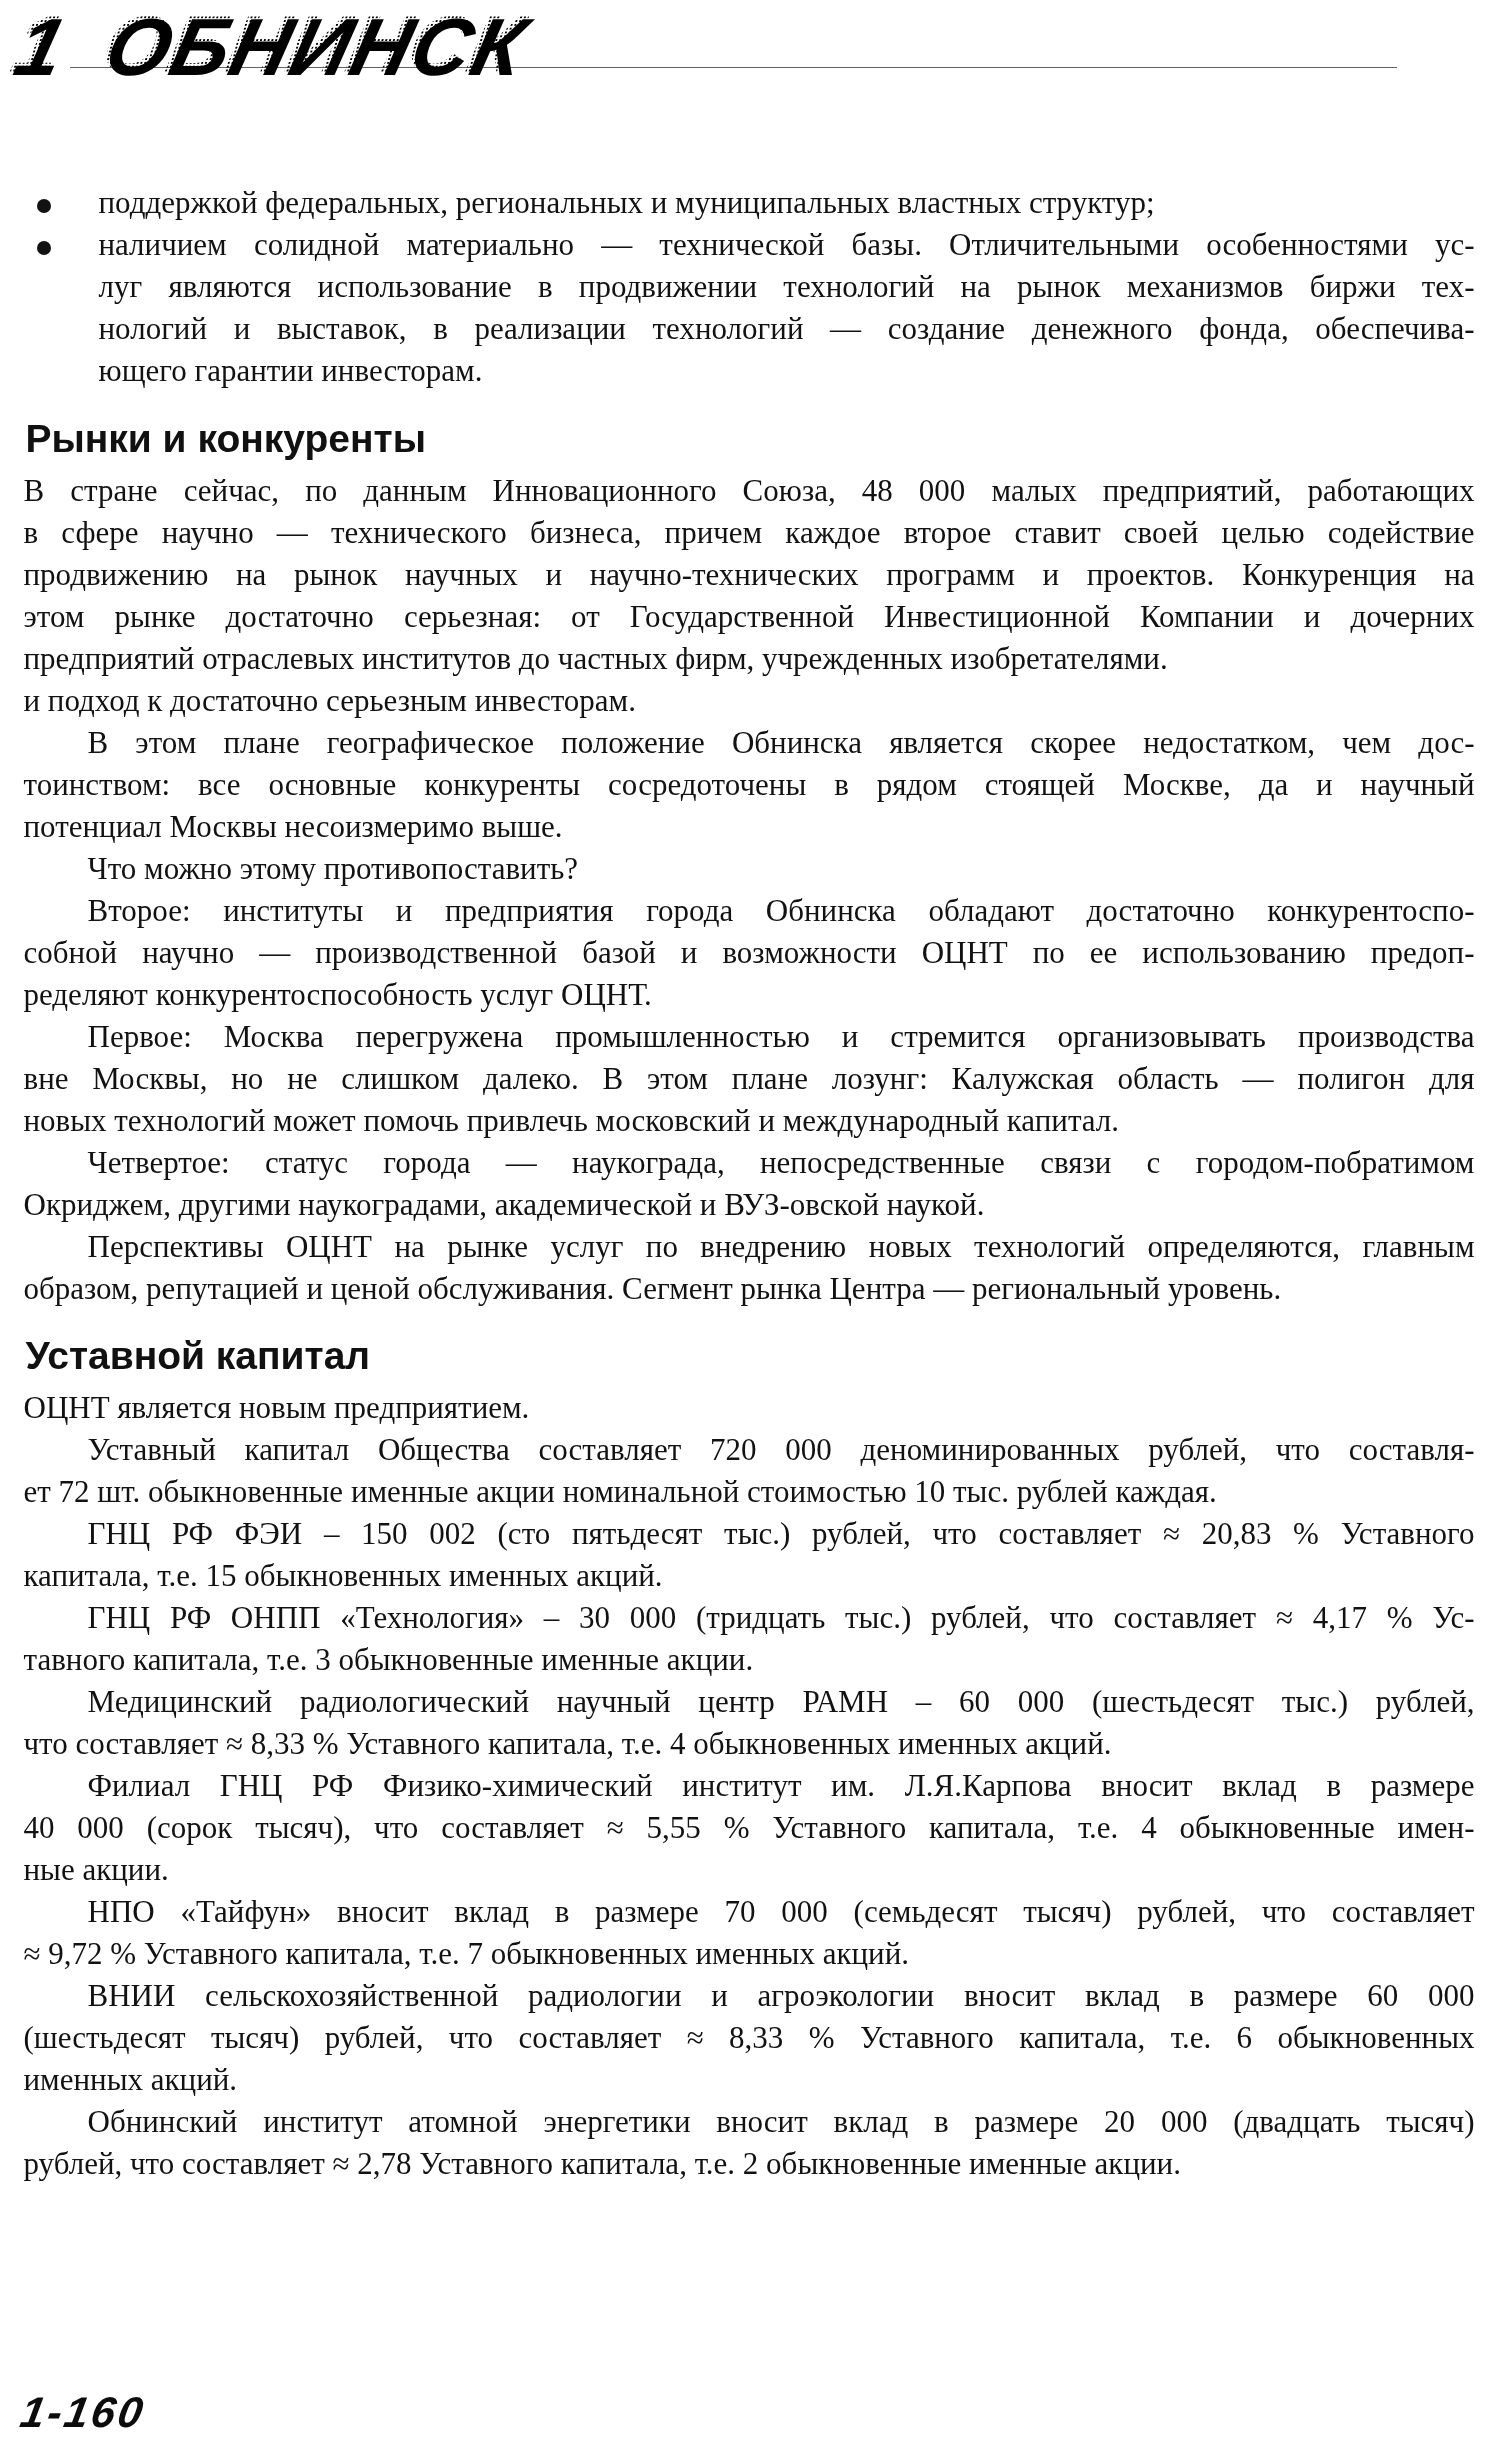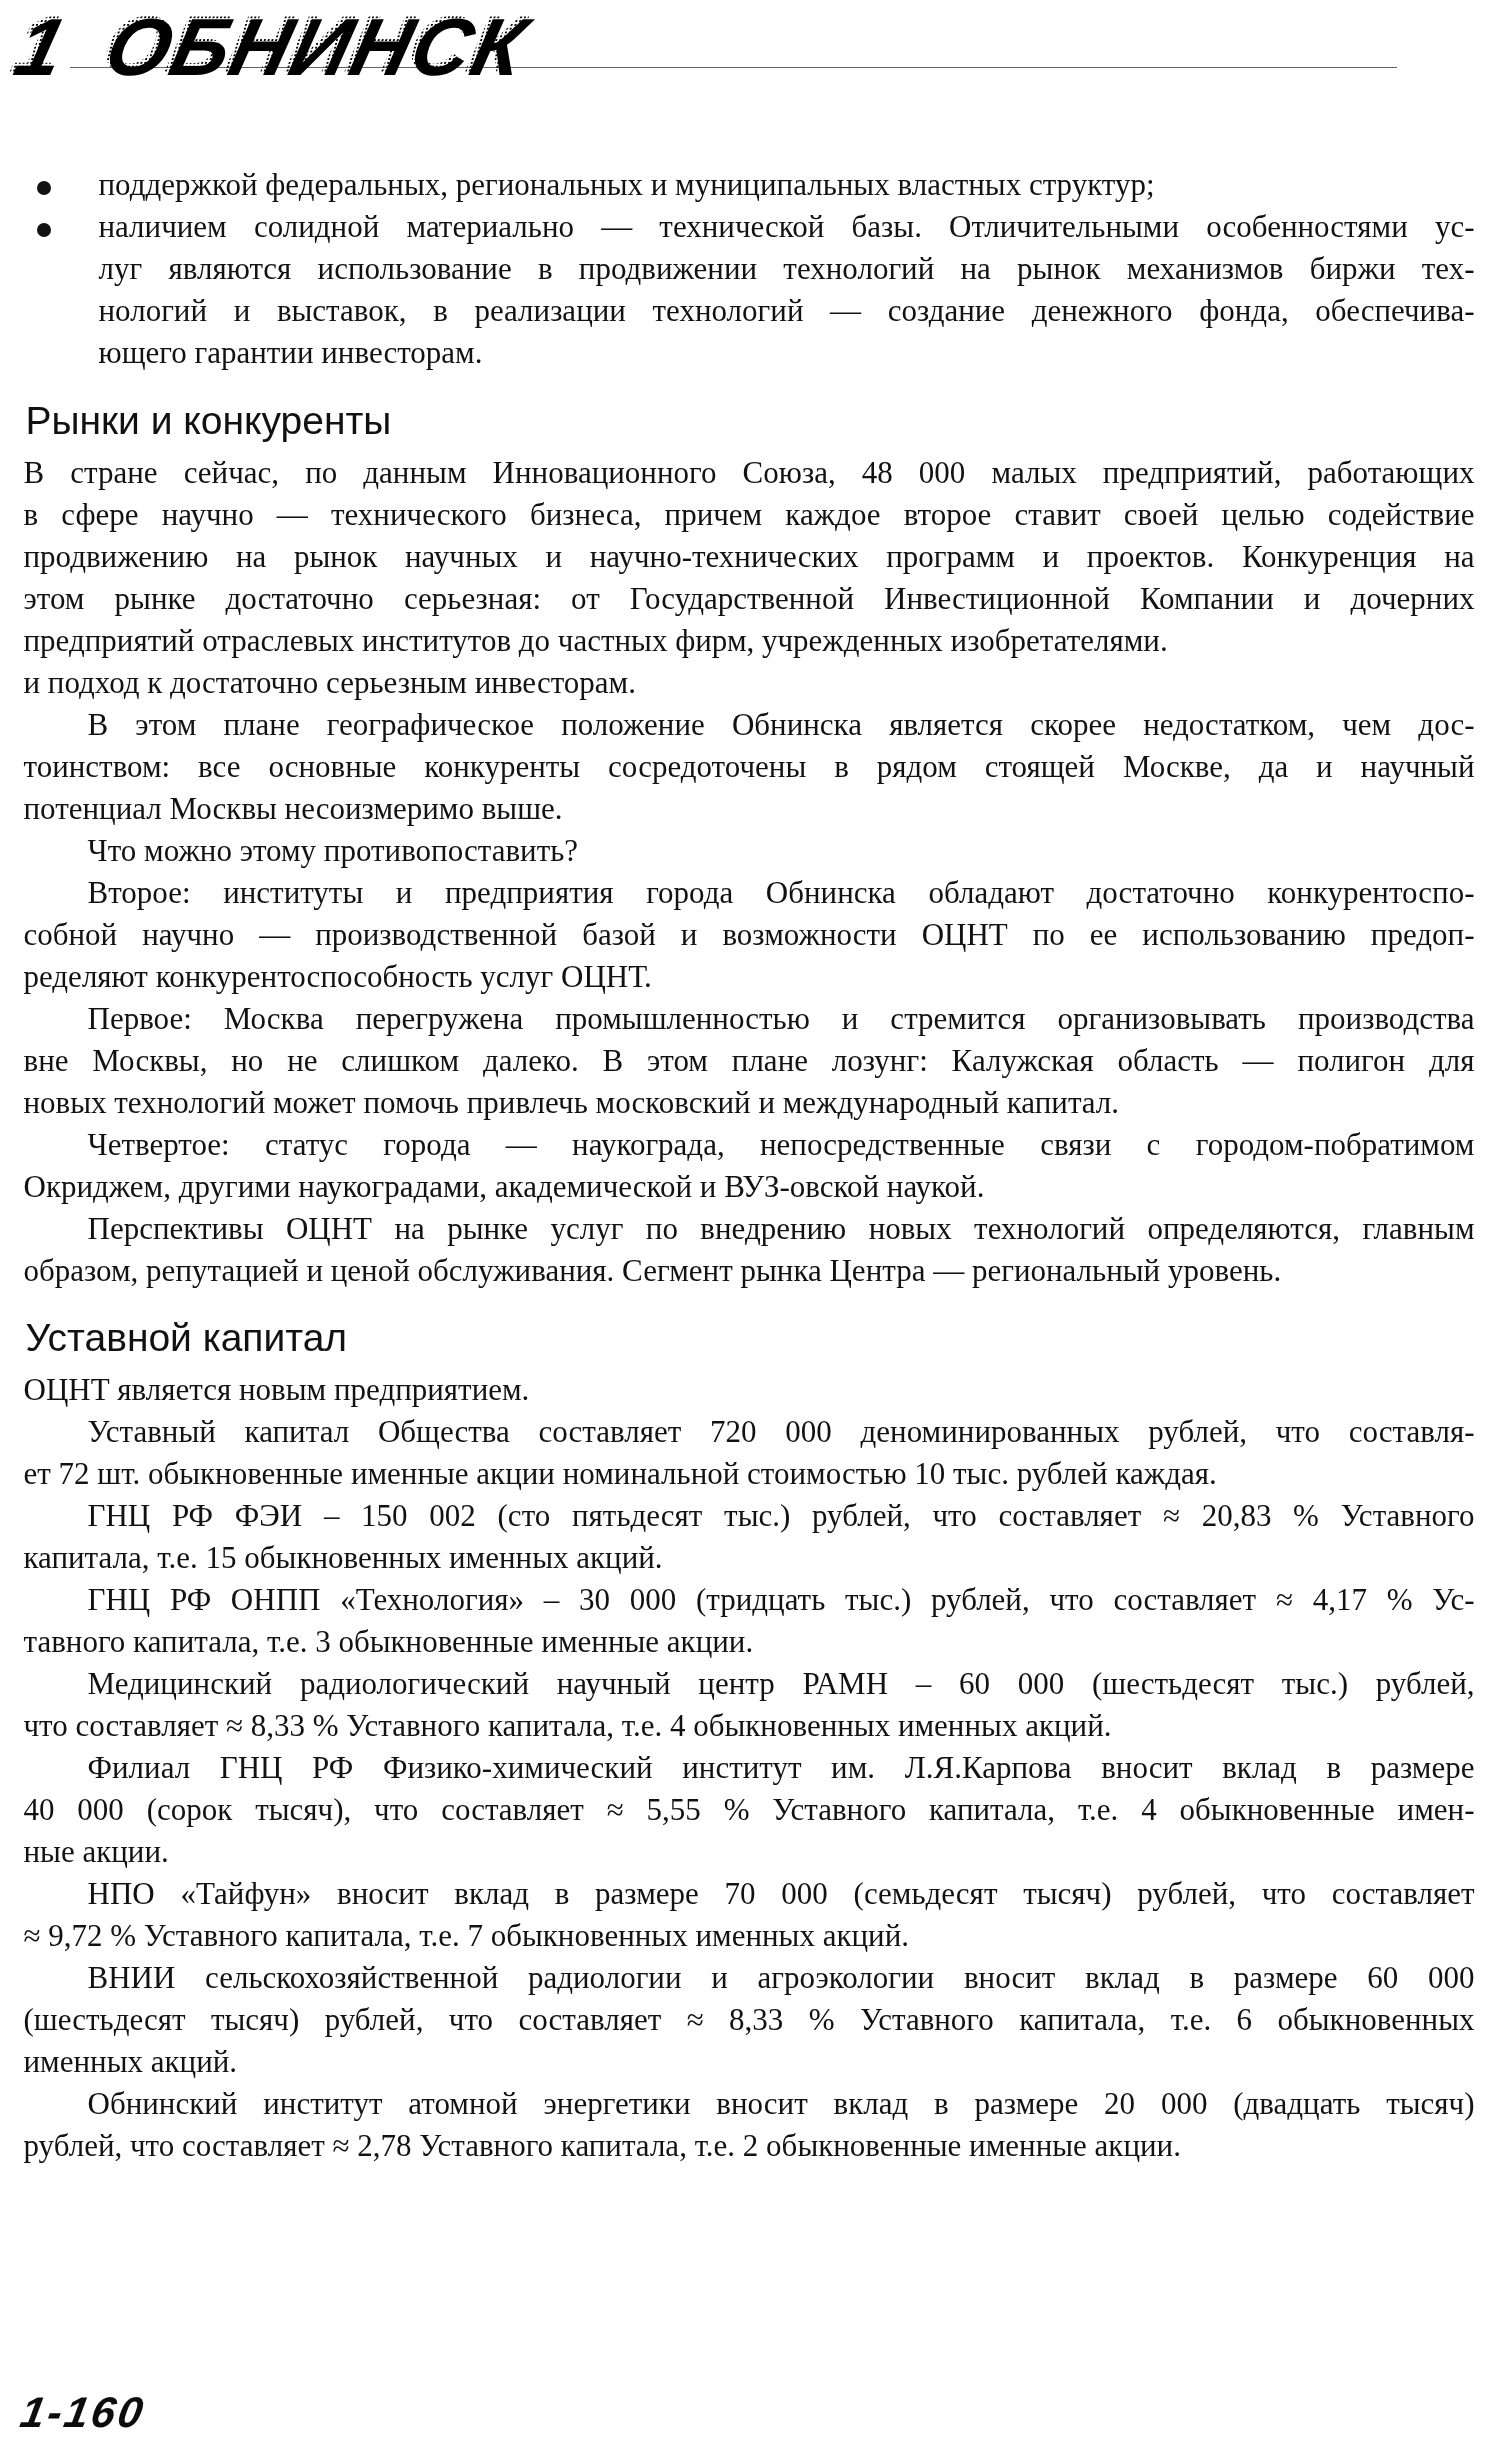--- a/index.html
+++ b/index.html
@@ -45,21 +45,21 @@
     left:70px;
     width:1327px;
     border-top:1.9px solid #474747;
     opacity:.85;
     z-index:1;
   }
   
   .content{
     position:absolute;
     left:23.5px;
-    top:164px;
+    top:182px;
     width:1451px;
     font-size:31px;
     line-height:42px;
   }
   .line{
     text-align:justify;
     text-align-last:justify;
   }
   .line.ll{
     text-align:left;
@@ -80,21 +80,21 @@
     display:inline-block;
     width:14px;height:14px;
     border-radius:50%;
     background:#121212;
     margin-top:14px;
   }
   .bullet-text{flex:1;min-width:0;}
   
   .section-heading{
     font-family:"Liberation Sans", sans-serif;
-    font-weight:400;
+    font-weight:700;
     font-size:39px;
     line-height:1.12;
     letter-spacing:0;
     color:#111;
     margin:24.5px 0 9.4px 1.9px;
   }
   
   .footer-num{
     position:absolute;
     left:21px;

